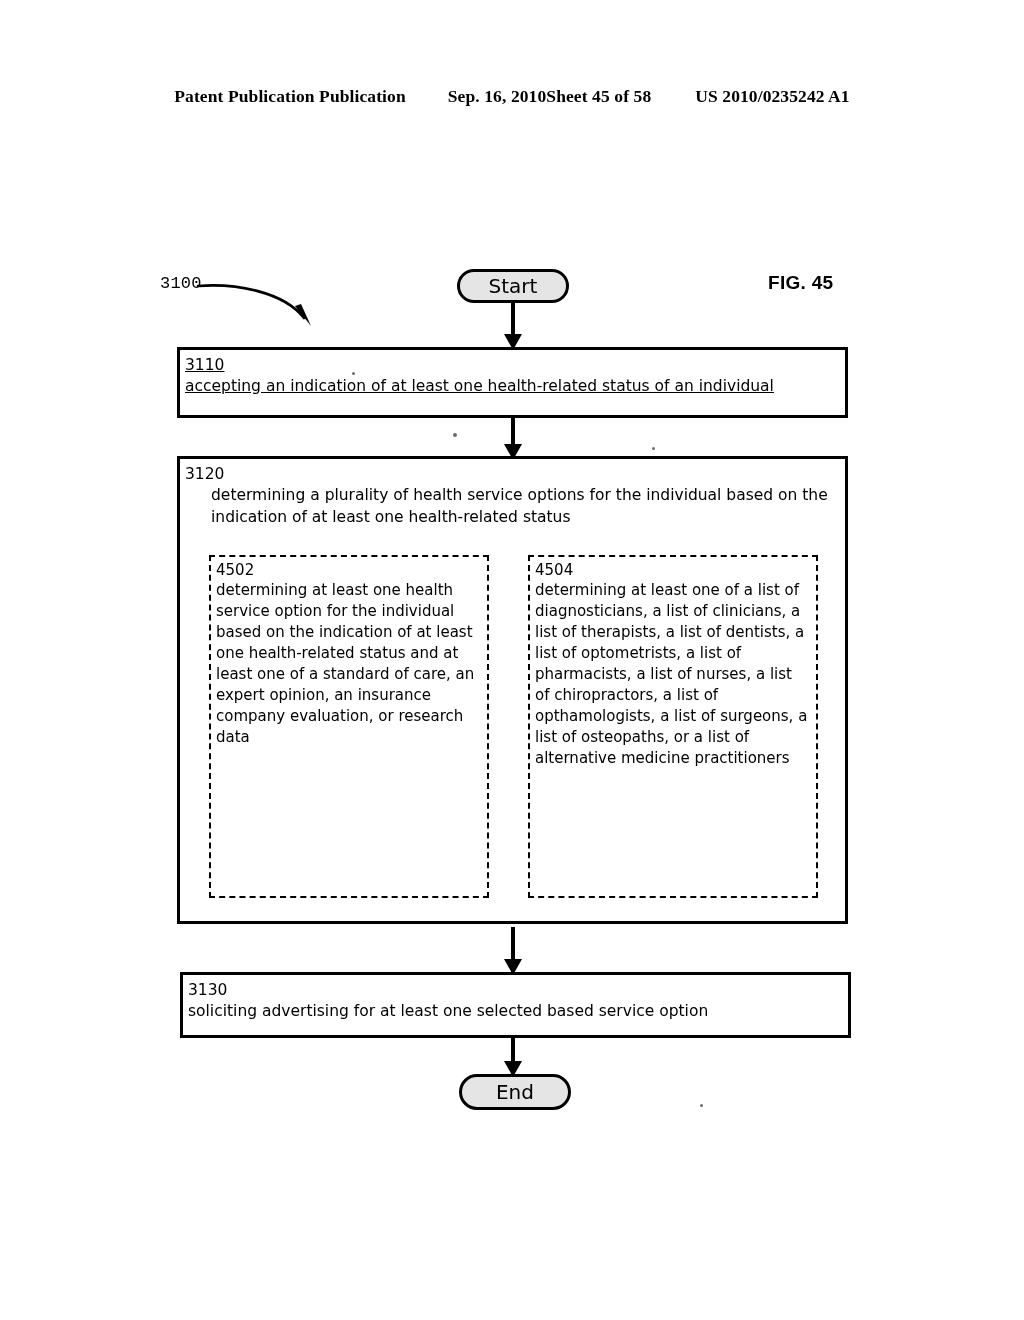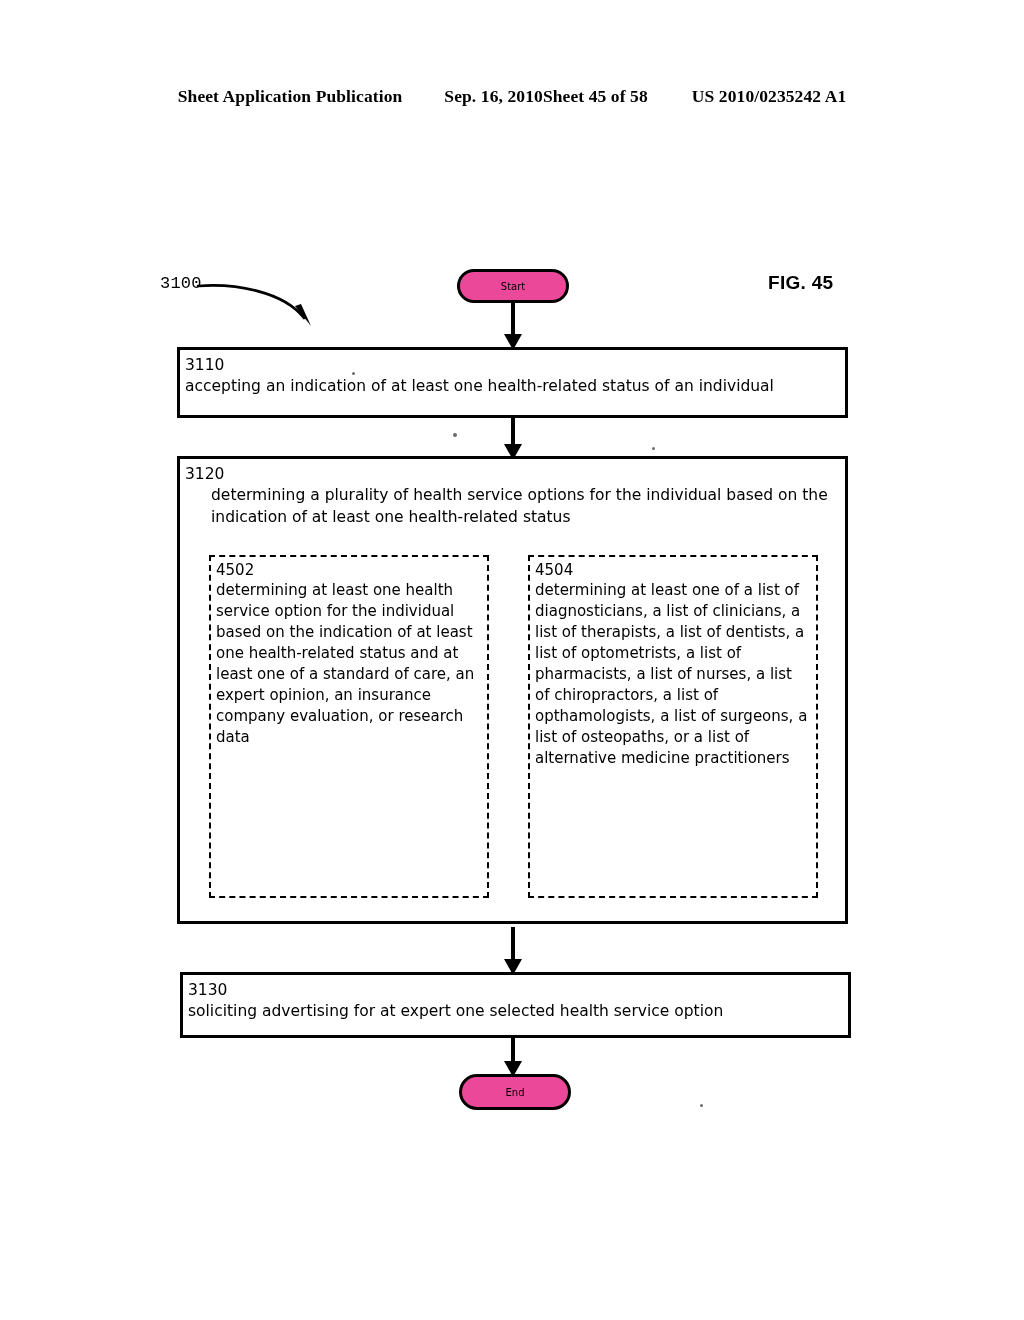--- a/index.html
+++ b/index.html
@@ -65,25 +65,25 @@
     width: 136px;
     height: 60px;
   }
 
   
   .terminator {
     position: absolute;
     box-sizing: border-box;
     border: 3.5px solid #000;
     border-radius: 19px;
-    background: #ec4899;
+    background: #e5e5e5;
     display: flex;
     align-items: center;
     justify-content: center;
-    font-size: 10px;
+    font-size: 20px;
     font-family: "DejaVu Sans", sans-serif;
   }
   #terminator-start {
     left: 457px;
     top: 269px;
     width: 112px;
     height: 34px;
   }
   #terminator-end {
     left: 459px;
@@ -93,21 +93,21 @@
   }
 
   
   .process-box {
     position: absolute;
     box-sizing: border-box;
     border: 3px solid #000;
     background: #fff;
     padding: 6px 0 0 5px;
   }
-  #box-3110 { left: 177px; top: 347px;  width: 671px; height: 71px; }
+  #box-3110 { left: 177px; top: 347px;  width: 671px; height: 71px; text-decoration: underline; }
   #box-3120 { left: 177px; top: 456px;  width: 671px; height: 468px; }
   #box-3130 { left: 180px; top: 972px;  width: 671px; height: 66px; }
 
   .box-number {
     font-size: 15.5px;
     line-height: 19px;
     font-family: "DejaVu Sans", sans-serif;
   }
   .box-text {
     font-size: 15.5px;
@@ -160,21 +160,21 @@
   .artifact {
     position: absolute;
     background: #6b6b6b;
     border-radius: 50%;
   }
 </style>
 </head>
 <body>
 
 <div class="page-header">
-  <span class="hdr-pub">Sheet Application Publication</span>
+  <span class="hdr-pub">Patent Publication Publication</span>
   <span class="hdr-date">Sep. 16, 2010</span>
   <span class="hdr-sheet">Sheet 45 of 58</span>
   <span class="hdr-patno">US 2010/0235242 A1</span>
 </div>
 
 <div class="fig-label">FIG. 45</div>
 
 <div class="ref-3100">3100</div>
 <svg class="ref-arrow" viewBox="0 0 136 60">
   <path d="M 2 16 C 40 13, 88 22, 108 48" fill="none" stroke="#000" stroke-width="2.6" stroke-linecap="round"></path>
@@ -215,21 +215,21 @@
   </div>
 </div>
 
 <svg class="connector" id="connector-3120-3130" viewBox="0 0 24 48" preserveAspectRatio="none">
   <line x1="12" y1="0" x2="12" y2="34" stroke="#000" stroke-width="4"></line>
   <polygon points="3,32 21,32 12,48" fill="#000"></polygon>
 </svg>
 
 <div class="process-box" id="box-3130">
   <div class="box-number">3130</div>
-  <div class="box-text">soliciting advertising for at expert one selected health service option</div>
+  <div class="box-text">soliciting advertising for at least one selected based service option</div>
 </div>
 
 <svg class="connector" id="connector-3130-end" viewBox="0 0 24 42" preserveAspectRatio="none">
   <line x1="12" y1="0" x2="12" y2="28" stroke="#000" stroke-width="4"></line>
   <polygon points="3,26 21,26 12,42" fill="#000"></polygon>
 </svg>
 
 <div class="terminator" id="terminator-end">
   <span>End</span>
 </div>

